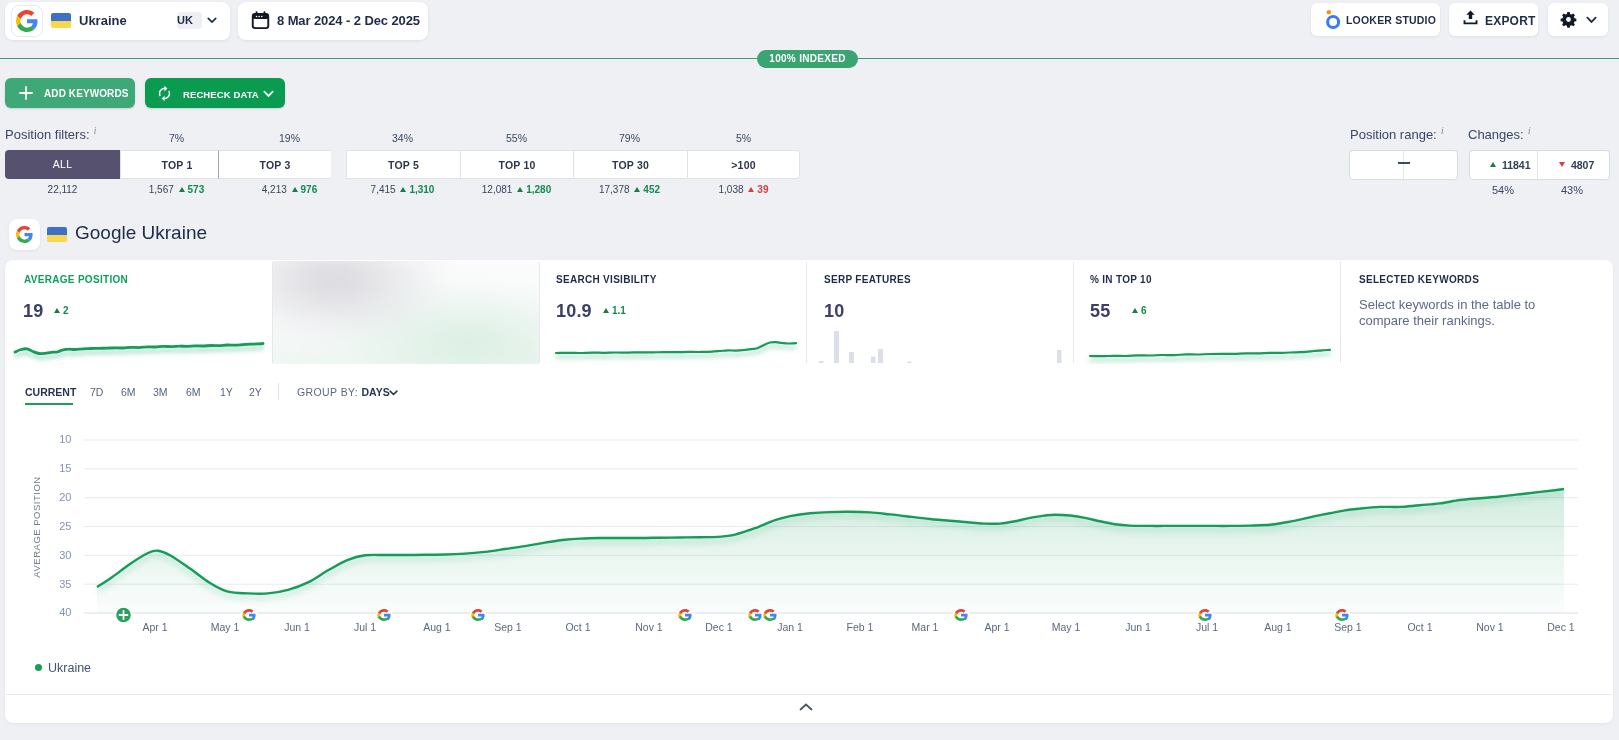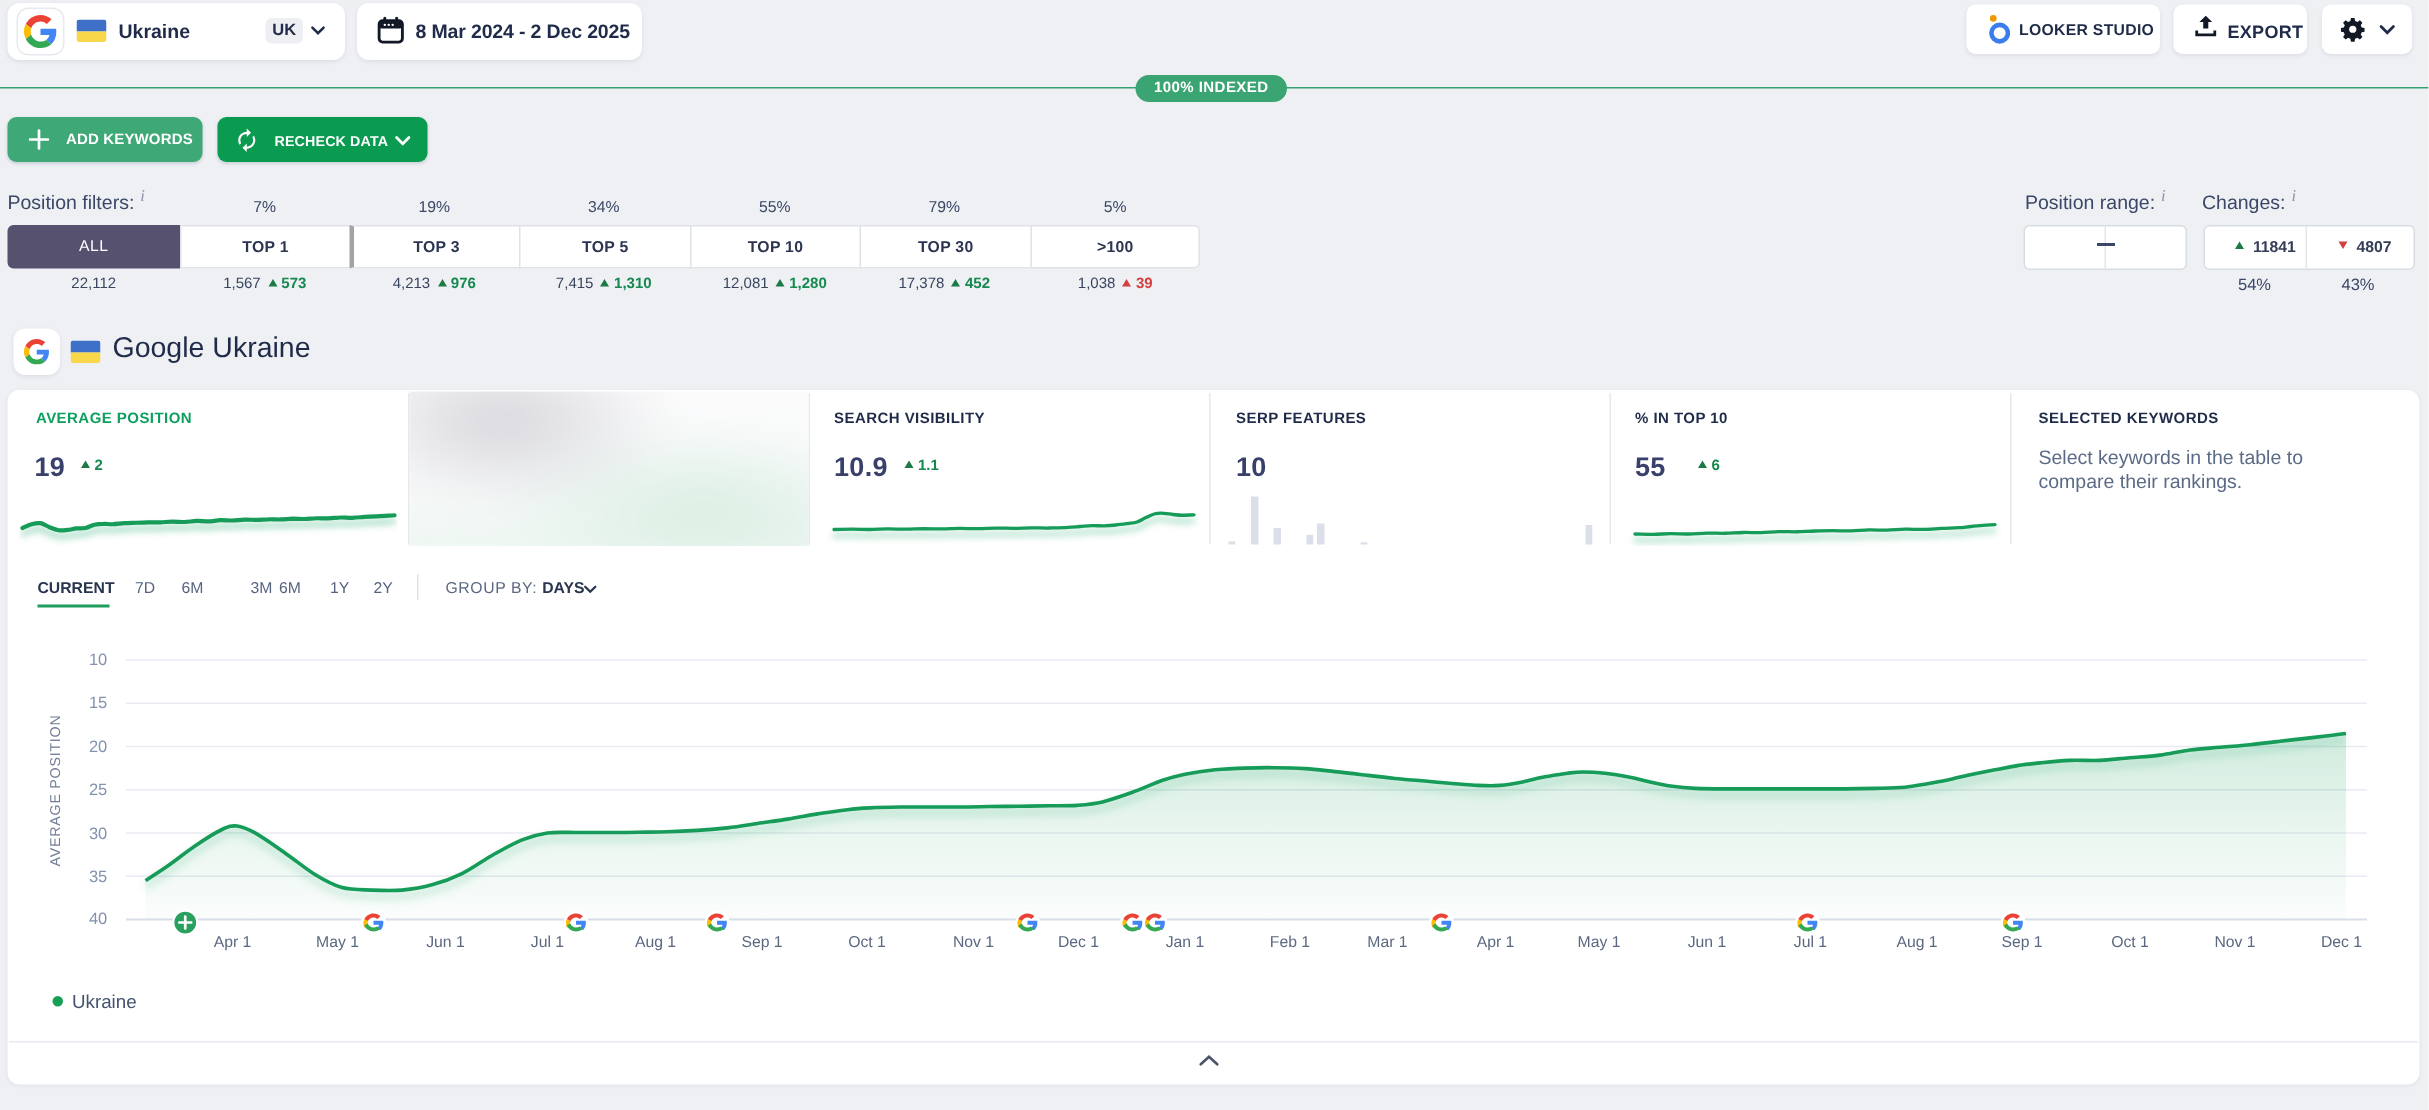--- a/index.html
+++ b/index.html
@@ -27,21 +27,21 @@
     <path fill="#EA4335" d="M24 9.5c3.54 0 6.71 1.22 9.21 3.6l6.85-6.85C35.9 2.38 30.47 0 24 0 14.62 0 6.51 5.38 2.56 13.22l7.98 6.19C12.43 13.72 17.74 9.5 24 9.5z"></path>
     <path fill="#4285F4" d="M46.98 24.55c0-1.57-.15-3.09-.38-4.55H24v9.02h12.94c-.58 2.96-2.26 5.48-4.78 7.18l7.73 6c4.51-4.18 7.09-10.36 7.09-17.65z"></path>
     <path fill="#FBBC05" d="M10.53 28.59c-.48-1.45-.76-2.99-.76-4.59s.27-3.14.76-4.59l-7.98-6.19C.92 16.46 0 20.12 0 24c0 3.88.92 7.54 2.56 10.78l7.97-6.19z"></path>
     <path fill="#34A853" d="M24 48c6.48 0 11.93-2.13 15.89-5.81l-7.73-6c-2.15 1.45-4.92 2.3-8.16 2.3-6.26 0-11.57-4.22-13.47-9.91l-7.98 6.19C6.51 42.62 14.62 48 24 48z"></path>
   </svg>
 <div class="abs" style="left:51px;top:13px;width:20px;height:15px;border-radius:2px;overflow:hidden">
     <div style="height:8px;background:#3d70c6"></div>
     <div style="height:7px;background:#f8d84a"></div>
   </div>
 <div class="abs b nav" style="left:79px;top:13px;font-size:13px">Ukraine</div>
-<div class="abs b nav" style="left:177px;top:12px;width:25px;height:17px;background:#edeff3;border-radius:4px;font-size:11px;text-align:center;line-height:17px">UK</div>
+<div class="abs b nav" style="left:177px;top:12px;width:25px;height:17px;background:#edeff3;border-radius:4px;font-size:11px;text-align:left;line-height:17px">UK</div>
 <svg class="abs" style="left:207px;top:17px" width="10" height="7" viewBox="0 0 12 8">
     <path d="M1.5 1.5 6 6 10.5 1.5" fill="none" stroke="#1f2b48" stroke-width="2" stroke-linecap="round"></path>
   </svg>
 <div class="card" style="left:238px;top:2px;width:190px;height:38px"></div>
 <svg class="abs" style="left:251px;top:11px" width="19" height="19" viewBox="0 0 24 24">
     <rect x="2.2" y="3.6" width="19.6" height="18" rx="3" fill="none" stroke="#111826" stroke-width="2.4"></rect>
     <rect x="2.2" y="3.6" width="19.6" height="6.4" rx="2" fill="#111826"></rect>
     <line x1="7" y1="1.4" x2="7" y2="5" stroke="#111826" stroke-width="2.4" stroke-linecap="round"></line>
     <line x1="17" y1="1.4" x2="17" y2="5" stroke="#111826" stroke-width="2.4" stroke-linecap="round"></line>
     <circle cx="7" cy="7" r="1" fill="#fff"></circle>
@@ -89,21 +89,21 @@
 
 <div class="abs" style="left:5px;top:127px;font-size:13px;color:#3a4766">Position filters:<span class="info">i</span></div>
 <div class="pct" style="left:120px">7%</div>
 <div class="pct" style="left:233px">19%</div>
 <div class="pct" style="left:346px">34%</div>
 <div class="pct" style="left:460px">55%</div>
 <div class="pct" style="left:573px">79%</div>
 <div class="pct" style="left:687px">5%</div>
 <div class="abs" style="left:5px;top:150px;width:115px;height:29px;background:#575170;border-radius:4px 0 0 4px;color:#fff;font-weight:normal;font-size:10.5px;letter-spacing:.3px;text-align:center;line-height:29px;z-index:2">ALL</div>
 <div class="seg" style="left:120px;width:113px;border-left:1px solid #dfe2e8">TOP 1</div>
-<div class="seg" style="left:233px;width:113px;border-left:3px solid #a3a3a3">TOP 3</div>
+<div class="seg" style="left:218px;width:113px;border-left:1px solid #a3a3a3">TOP 3</div>
 <div class="seg" style="left:346px;width:114px;border-left:1px solid #dfe2e8">TOP 5</div>
 <div class="seg" style="left:460px;width:113px;border-left:1px solid #dfe2e8">TOP 10</div>
 <div class="seg" style="left:573px;width:114px;border-left:1px solid #dfe2e8">TOP 30</div>
 <div class="seg" style="left:687px;width:113px;border-left:1px solid #dfe2e8;border-right:1px solid #dfe2e8;border-radius:0 4px 4px 0">&gt;100</div>
 <div class="num" style="left:5px;width:115px">22,112</div>
 <div class="num" style="left:120px">1,567 <span class="tri-s"></span><span class="grn b">573</span></div>
 <div class="num" style="left:233px">4,213 <span class="tri-s"></span><span class="grn b">976</span></div>
 <div class="num" style="left:346px">7,415 <span class="tri-s"></span><span class="grn b">1,310</span></div>
 <div class="num" style="left:460px">12,081 <span class="tri-s"></span><span class="grn b">1,280</span></div>
 <div class="num" style="left:573px">17,378 <span class="tri-s"></span><span class="grn b">452</span></div>
@@ -189,21 +189,21 @@
 <path d="M8.0,24.0C10.0,24.0 16.0,24.2 20.0,24.2C24.0,24.2 28.0,23.8 32.0,23.8C36.0,23.8 40.0,24.1 44.0,24.0C48.0,23.9 52.0,23.5 56.0,23.4C60.0,23.3 64.0,23.6 68.0,23.5C72.0,23.4 76.0,23.1 80.0,23.0C84.0,22.9 88.0,23.2 92.0,23.1C96.0,23.0 100.0,22.5 104.0,22.4C108.0,22.3 112.0,22.6 116.0,22.5C120.0,22.4 124.0,22.1 128.0,22.0C132.0,21.9 136.0,21.8 140.0,21.8C144.0,21.8 148.0,22.0 152.0,21.9C156.0,21.8 160.0,21.4 164.0,21.3C168.0,21.2 172.0,21.5 176.0,21.4C180.0,21.3 184.0,20.9 188.0,20.8C192.0,20.7 196.0,21.0 200.0,20.9C204.0,20.8 208.0,20.5 212.0,20.3C216.0,20.1 220.7,20.0 224.0,19.8C227.3,19.6 229.3,19.2 232.0,19.0C234.7,18.8 237.3,18.5 240.0,18.3C242.7,18.1 246.7,17.9 248.0,17.8" fill="none" stroke="#149c58" stroke-width="2.2" stroke-linecap="round" filter="url(#s1)"></path>
 </svg>
 
 <div class="ctitle" style="left:1359px">SELECTED KEYWORDS</div>
 <div class="abs" style="left:1359px;top:297px;width:180px;font-size:13px;line-height:15.5px;color:#5b6b86">Select keywords in the table to compare their rankings.</div>
 
 <div class="tab b" style="left:25px;color:#29344f">CURRENT</div>
 <div class="abs" style="left:25px;top:403px;width:48px;height:2px;background:#1e9e5c"></div>
 <div class="tab" style="left:90px">7D</div>
 <div class="tab" style="left:121px">6M</div>
-<div class="tab" style="left:167px">3M</div>
+<div class="tab" style="left:153px">3M</div>
 <div class="tab" style="left:186px">6M</div>
 <div class="tab" style="left:220px">1Y</div>
 <div class="tab" style="left:249px">2Y</div>
 <div class="abs" style="left:278px;top:383px;width:1px;height:17px;background:#dcdfe6"></div>
 <div class="abs" style="left:297px;top:386px;font-size:10.5px;color:#5a6880;letter-spacing:.4px">GROUP BY: <span class="b" style="color:#29344f;font-size:10.5px;letter-spacing:0">DAYS</span></div>
 <svg class="abs" style="left:389px;top:390px" width="9" height="6" viewBox="0 0 12 8">
     <path d="M1.5 1.5 6 6 10.5 1.5" fill="none" stroke="#29344f" stroke-width="2" stroke-linecap="round"></path>
   </svg>
 
 <svg class="abs" style="left:0;top:410px" width="1619" height="250" viewBox="0 0 1619 250">

